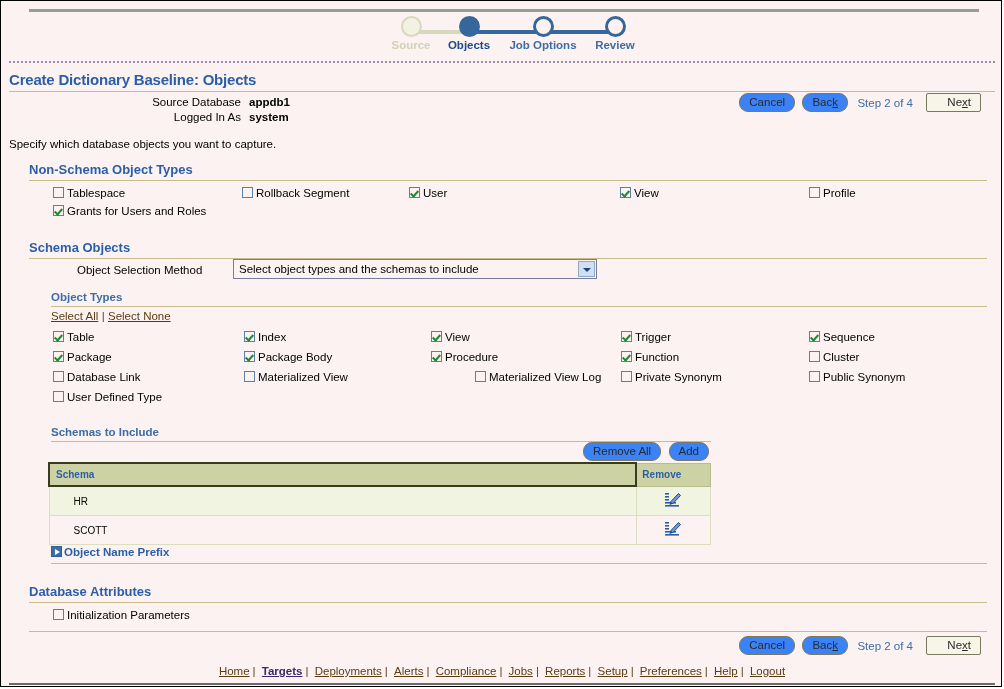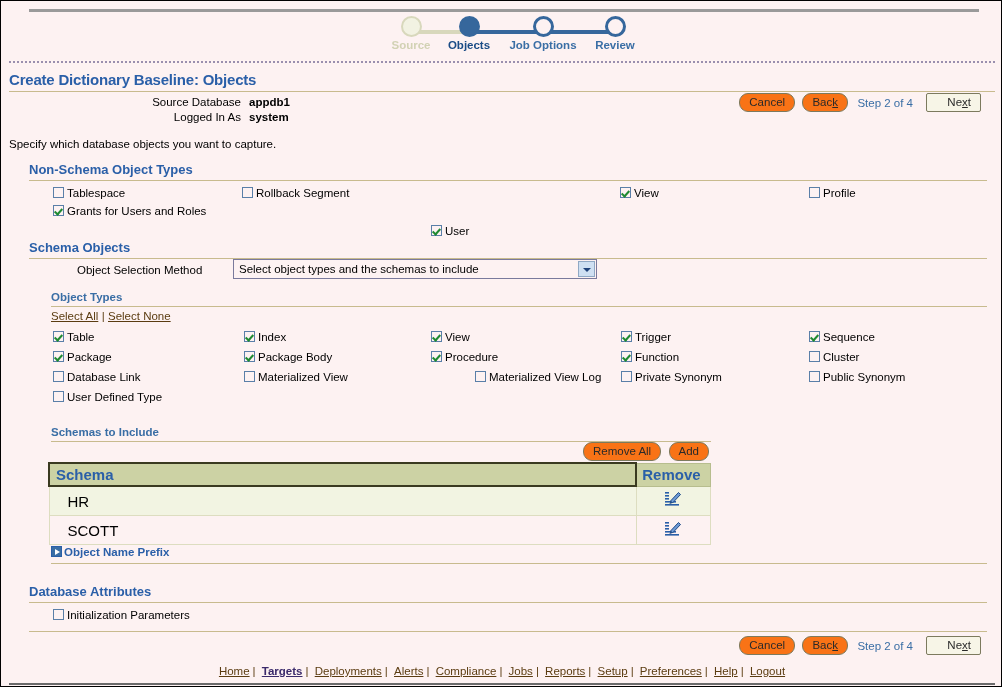--- a/index.html
+++ b/index.html
@@ -112,21 +112,21 @@
     font-weight: bold;
     margin-left: 8px;
   }
 
   
   .btn {
     display: inline-block;
     font-family: "Liberation Sans", sans-serif;
     font-size: 11.5px;
     color: #2a2a2a;
-    background: #f97316;
+    background: #3b82f6;
     border: 1px solid #7c7a5e;
     border-radius: 9px;
     padding: 1px 9px 2px 9px;
     cursor: pointer;
     line-height: 14px;
     white-space: nowrap;
   }
   .btn-plain {
     border-radius: 2px;
     background: #f7f5e7;
@@ -234,41 +234,41 @@
     text-decoration: underline;
     font-size: 11.5px;
     cursor: pointer;
   }
   .sep-pipe { color: #5b3c11; font-size: 11.5px; }
 
   
   .tbl {
     position: absolute;
     border-collapse: collapse;
-    font-size: 15px;
+    font-size: 10px;
   }
   .tbl th.schema-h {
     background: #ccd2a4;
     color: #2a5fa8;
     font-weight: bold;
     text-align: left;
     padding: 2px 6px;
     border: 2px solid #3a3a20;
     height: 17px;
   }
   .tbl th.remove-h {
     background: #ccd2a4;
     color: #2a5fa8;
     font-weight: bold;
     text-align: left;
     padding: 2px 5px;
     border: 1px solid #b7bd8e;
   }
   .tbl td {
-    padding: 3px 18px;
+    padding: 3px 24px;
     border: 1px solid #ddddc0;
     height: 22px;
     vertical-align: middle;
   }
   .row-a td { background: #f2f4e2; }
   .row-b td { background: #fdf2f2; }
   .td-remove { text-align: center; }
 
   
   .edit-icon {
@@ -376,21 +376,21 @@
 
   <div class="section-head" style="left:28px; top:161px;">Non-Schema Object Types</div>
   <div class="section-rule" style="left:28px; top:179px; width:958px;"></div>
 
   <div class="cb-item" style="left:52px; top:185px;">
     <span class="cb"></span><span>Tablespace</span>
   </div>
   <div class="cb-item" style="left:241px; top:185px;">
     <span class="cb"></span><span>Rollback Segment</span>
   </div>
-  <div class="cb-item" style="left:430px; top:185px;margin-top:38px;">
+  <div class="cb-item" style="left:408px; top:185px;">
     <span class="cb checked"></span><span>User</span>
   </div>
   <div class="cb-item" style="left:619px; top:185px;">
     <span class="cb checked"></span><span>View</span>
   </div>
   <div class="cb-item" style="left:808px; top:185px;">
     <span class="cb"></span><span>Profile</span>
   </div>
   <div class="cb-item" style="left:52px; top:203px;">
     <span class="cb checked"></span><span>Grants for Users and Roles</span>

